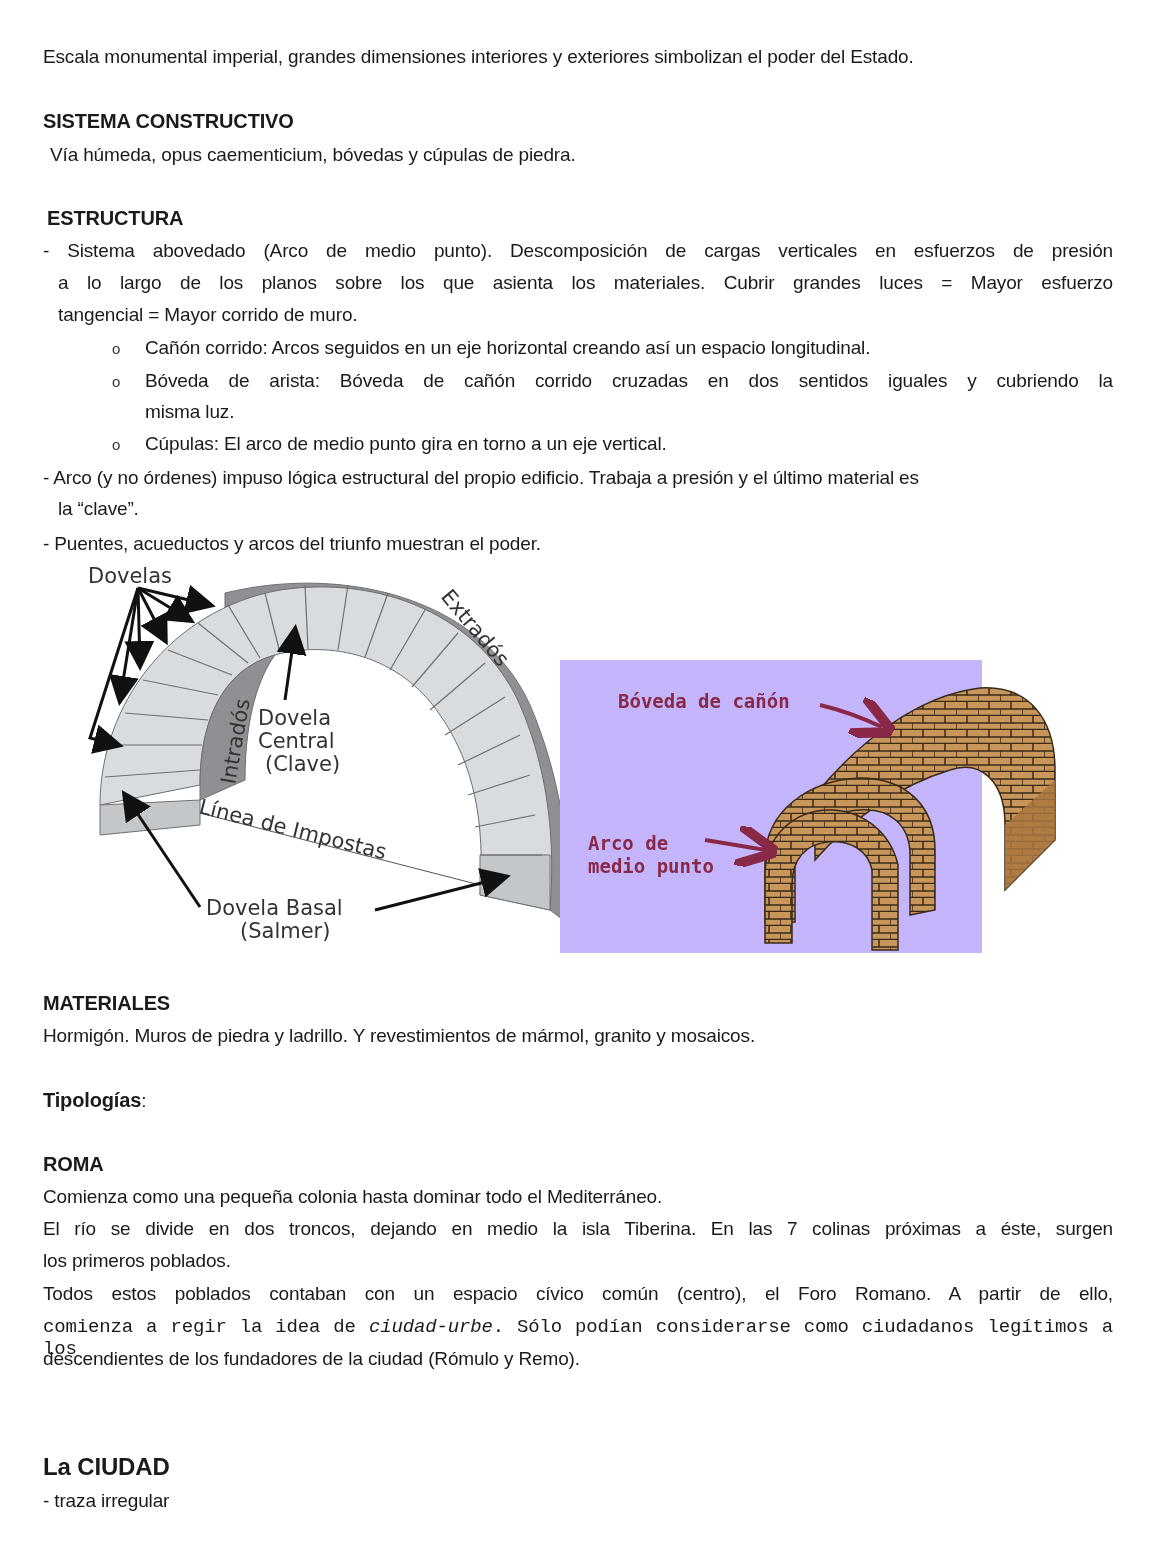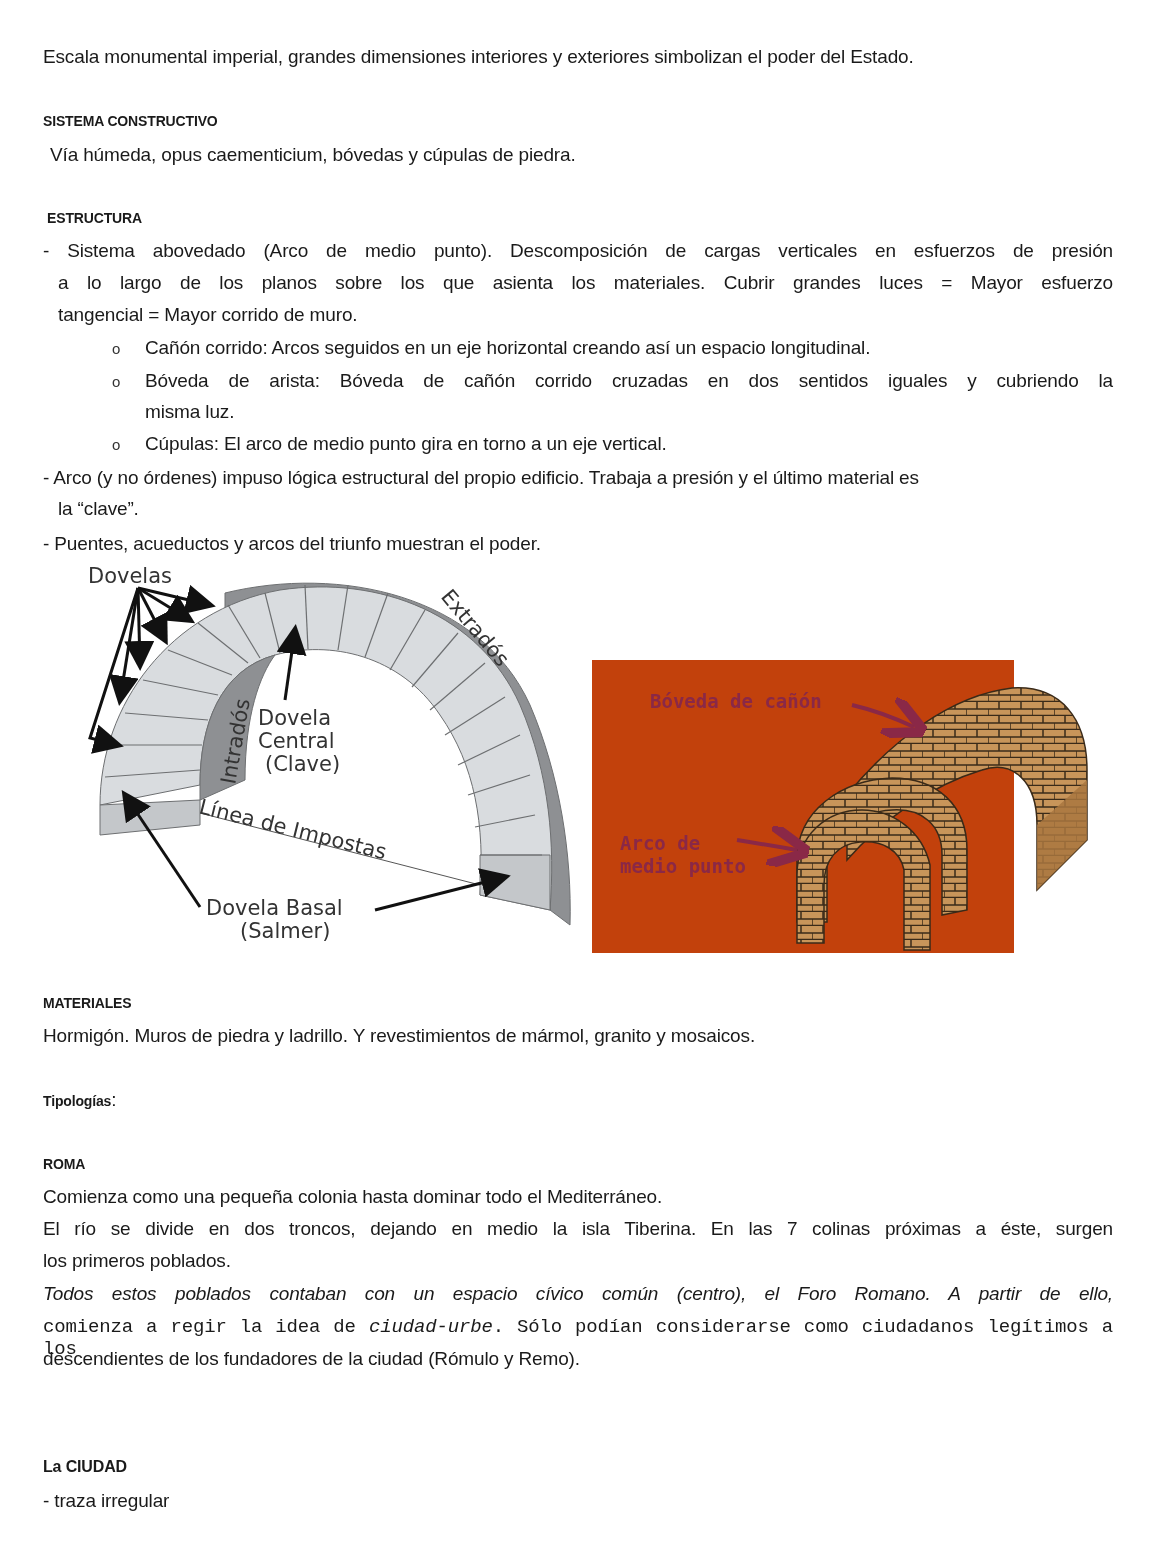--- a/index.html
+++ b/index.html
@@ -7,36 +7,36 @@
       width: 1174px; height: 1563px; position: relative; overflow: hidden;
       font-family: "Liberation Sans", "DejaVu Sans", sans-serif;
       color: #1a1a1a;
     }
     .page { position: absolute; left: 0; top: 0; width: 1174px; height: 1563px; }
     .line {
       position: absolute; left: 43px; font-size: 19px; line-height: 22px;
       white-space: nowrap; letter-spacing: -0.15px;
     }
     .justify { width: 1070px; text-align: justify; text-align-last: justify; white-space: normal; }
-    .heading { font-weight: bold; font-size: 14px; }
-    .heading-big { font-weight: bold; font-size: 16px; }
+    .heading { font-weight: bold; font-size: 20px; }
+    .heading-big { font-weight: bold; font-size: 24px; }
     .bullet {
       position: absolute; left: 112px; font-size: 15px; line-height: 22px; color: #333;
     }
     .sub { left: 145px; }
     .sub.justify { width: 968px; }
     .indent { left: 58px; }
     .indent.justify { width: 1055px; }
     em { font-style: italic; }
 
     
     .diagram-left { position: absolute; left: 80px; top: 555px; width: 520px; height: 400px; }
     .diagram-right {
-      position: absolute; left: 592px; top: 660px; width: 422px; height: 293px;
-      background: #c2410c;
+      position: absolute; left: 560px; top: 660px; width: 422px; height: 293px;
+      background: #c4b5fd;
     }
     .diagram-right svg, .diagram-left svg { display: block; }
   </style>
 </head>
 <body>
 
 <div class="page">
 
   <div class="line" style="top:46px;">Escala monumental imperial, grandes dimensiones interiores y exteriores simbolizan el poder del Estado.</div>
 
@@ -164,20 +164,20 @@
 
   <div class="line heading" style="top:992px;">MATERIALES</div>
   <div class="line" style="top:1025px;text-align:right;">Hormigón. Muros de piedra y ladrillo. Y revestimientos de mármol, granito y mosaicos.</div>
 
   <div class="line" style="top:1089px;"><span class="heading">Tipologías</span><span>:</span></div>
 
   <div class="line heading" style="top:1153px;">ROMA</div>
   <div class="line" style="top:1186px;">Comienza como una pequeña colonia hasta dominar todo el Mediterráneo.</div>
   <div class="line justify" style="top:1218px;">El río se divide en dos troncos, dejando en medio la isla Tiberina. En las 7 colinas próximas a éste, surgen</div>
   <div class="line" style="top:1250px;">los primeros poblados.</div>
-  <div class="line justify" style="top:1283px;font-style:italic;">Todos estos poblados contaban con un espacio cívico común (centro), el Foro Romano. A partir de ello,</div>
+  <div class="line justify" style="top:1283px;">Todos estos poblados contaban con un espacio cívico común (centro), el Foro Romano. A partir de ello,</div>
   <div class="line justify" style="top:1316px;font-family:Liberation Mono, monospace;"><span>comienza a regir la idea de </span><em>ciudad-urbe</em><span>. Sólo podían considerarse como ciudadanos legítimos a los</span></div>
   <div class="line" style="top:1348px;">descendientes de los fundadores de la ciudad (Rómulo y Remo).</div>
 
   <div class="line heading-big" style="top:1456px;">La CIUDAD</div>
   <div class="line" style="top:1490px;">- traza irregular</div>
 
 </div>
 
 </body></html>

